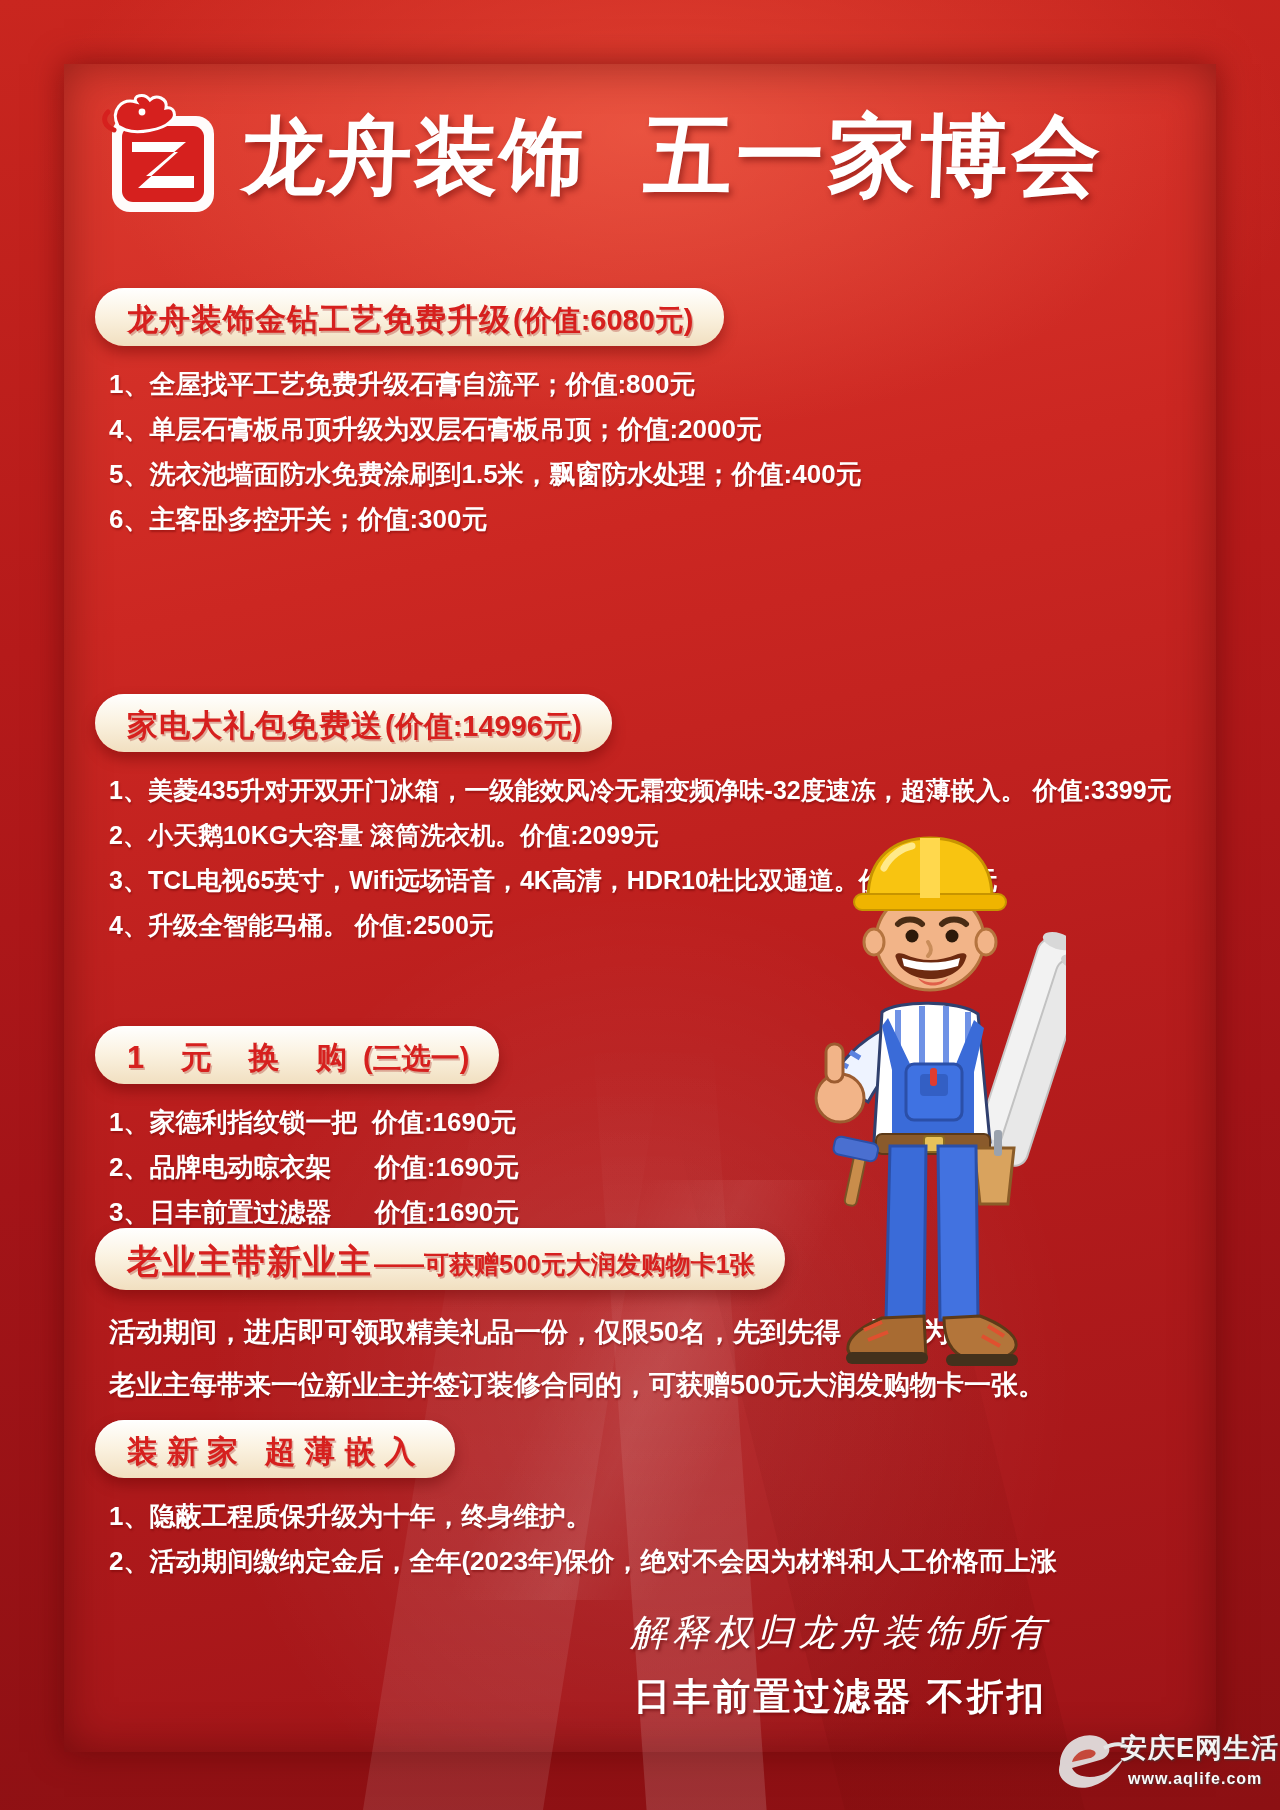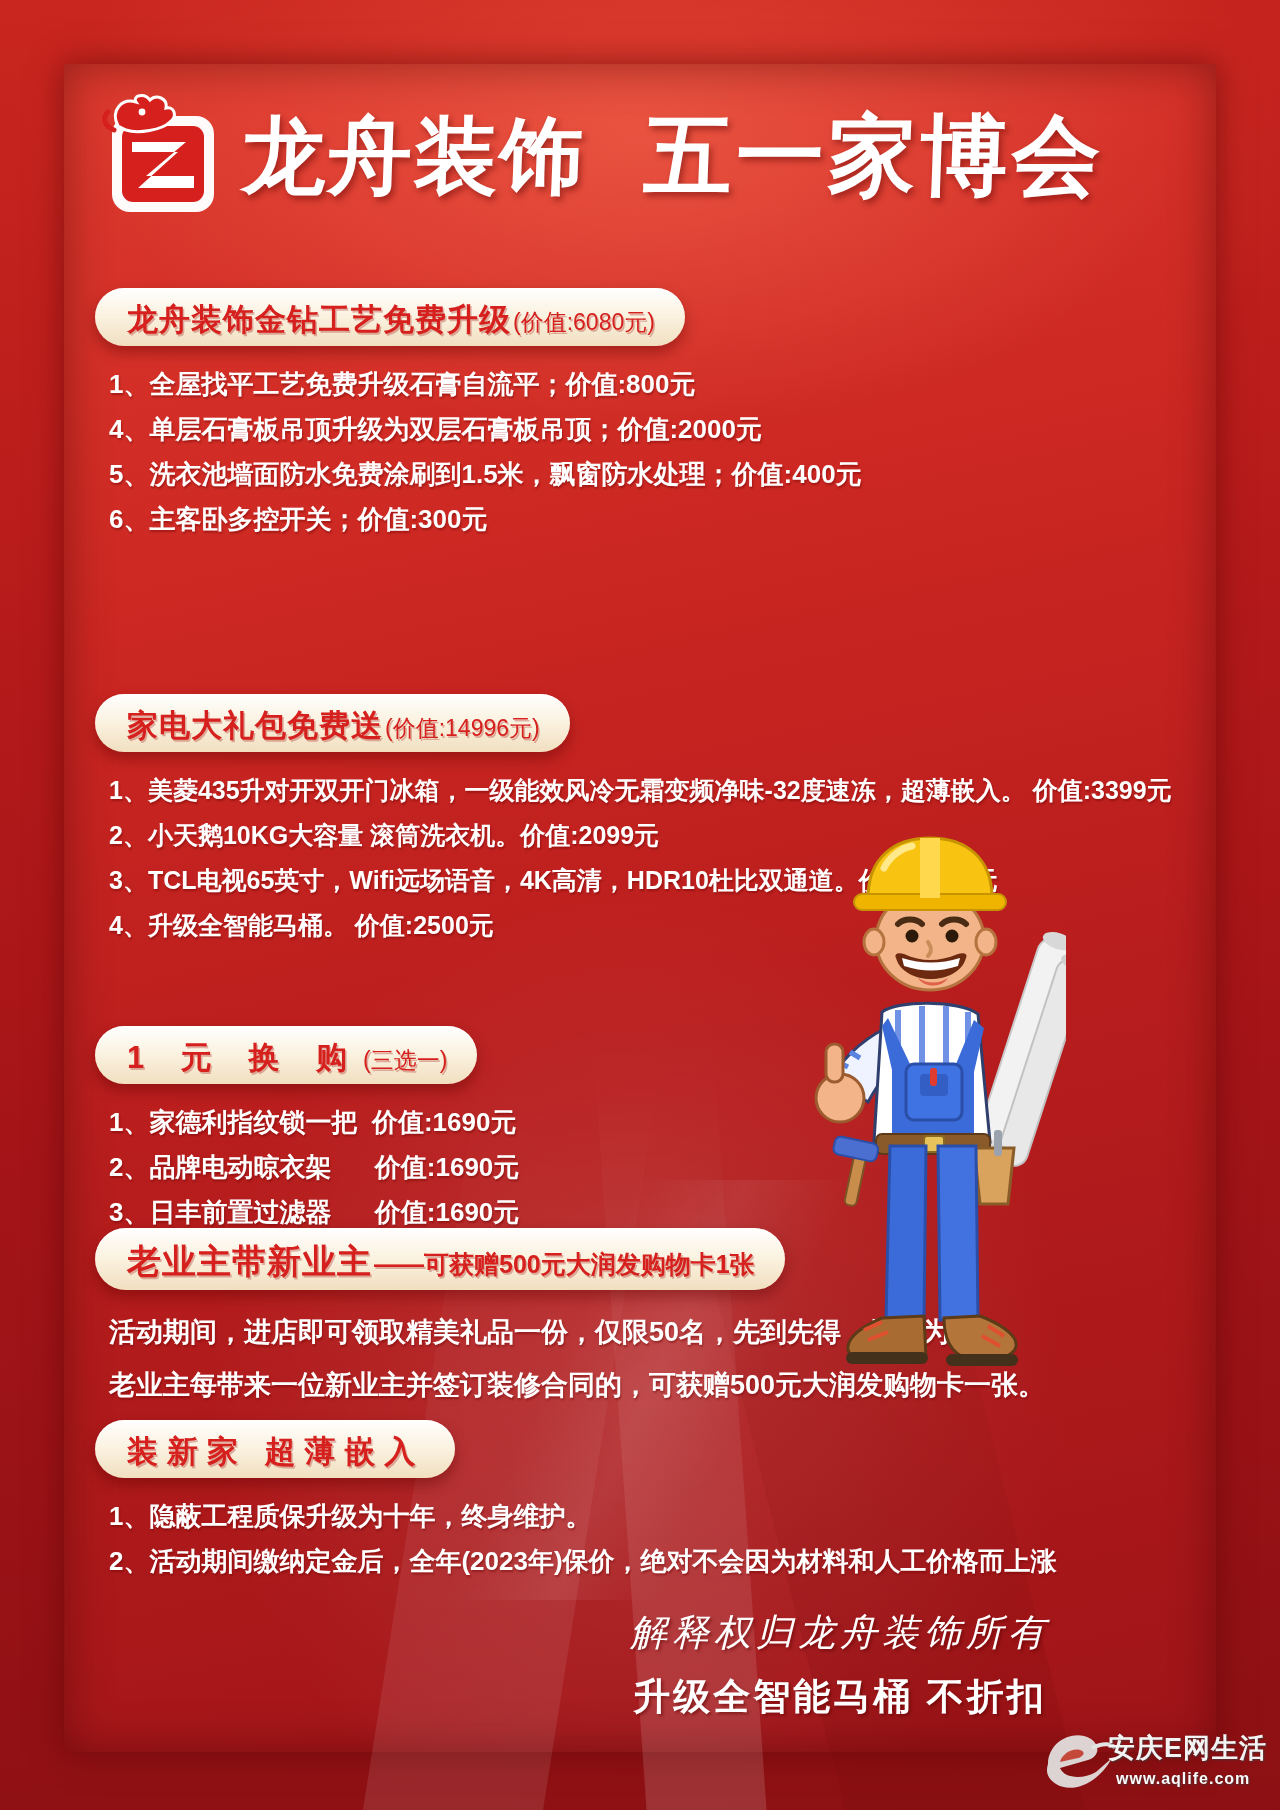--- a/index.html
+++ b/index.html
@@ -40,21 +40,21 @@
     display:inline-flex;align-items:baseline;
     padding:11px 30px 5px 32px;border-radius:44px;
     background:linear-gradient(180deg,#ffffff 0%, #fbf3e2 45%, #f1dfc0 100%);
     box-shadow:0 7px 14px rgba(90,0,0,.40), 0 2px 0 rgba(255,255,255,.5) inset;
   }
   .pill-title{
     font-size:31px;font-weight:900;color:#d6201e;letter-spacing:1px;white-space:nowrap;
     text-shadow:1.5px 2px 0 rgba(160,20,18,.30);
   }
   .pill-suffix{
-    font-size:23px;font-weight:400;color:#d6201e;white-space:nowrap;margin-left:2px;
+    font-size:29px;font-weight:700;color:#d6201e;white-space:nowrap;margin-left:2px;
     text-shadow:1.5px 2px 0 rgba(160,20,18,.30);
   }
   .pill-title.spread{letter-spacing:14px;}
   .pill-title.spread2{letter-spacing:9px;}
   .pill-title.big{font-size:34px;}
   .pill-suffix.small{font-size:25px;font-weight:700;}
   .items{margin-top:16px;padding-left:14px;}
   .item{
     font-size:26px;font-weight:700;color:#ffffff;line-height:45px;
     white-space:pre-wrap;text-shadow:1px 1.5px 2px rgba(110,5,5,.45);
@@ -68,21 +68,21 @@
     font-family:"Liberation Serif","DejaVu Serif",serif;
     font-style:italic;font-weight:400;font-size:37px;color:#fff;letter-spacing:5px;
     text-shadow:2px 2px 3px rgba(90,0,0,.5);white-space:nowrap;
   }
   .footer-note{
     margin-top:14px;font-size:37px;font-weight:900;color:#fff;letter-spacing:3px;
     text-shadow:2px 2px 3px rgba(90,0,0,.5);white-space:nowrap;
   }
 
   
-  .watermark{position:absolute;right:12px;bottom:6px;width:230px;height:86px;}
+  .watermark{position:absolute;right:0;bottom:6px;width:230px;height:86px;}
   .wm-e{position:absolute;left:0;top:0;}
   .wm-name{
     position:absolute;left:70px;top:12px;font-size:27px;font-weight:900;color:#f3f3f3;
     letter-spacing:1px;text-shadow:1px 1px 2px rgba(60,60,60,.8);white-space:nowrap;
   }
   .wm-url{
     position:absolute;left:78px;top:52px;font-size:16px;font-weight:700;color:#fafafa;
     letter-spacing:1px;text-shadow:1px 1px 2px rgba(60,60,60,.8);white-space:nowrap;
   }
 
@@ -232,21 +232,21 @@
     <circle cx="114" cy="124" r="6.5" fill="#2e1a0a"></circle>
     <circle cx="154" cy="124" r="6.5" fill="#2e1a0a"></circle>
     <path d="M130 130 C134 136 134 140 130 144" stroke="#c98d5a" stroke-width="4" fill="none" stroke-linecap="round"></path>
     <path d="M98 146 C106 174 160 174 168 146 C170 142 166 140 160 142 C140 150 124 150 106 142 C100 140 96 142 98 146 Z" fill="#6e2a10"></path>
     <path d="M104 146 C124 152 142 152 162 146 L160 154 C140 160 126 160 106 154 Z" fill="#ffffff"></path>
     <path d="M120 166 C130 172 140 172 150 166 C144 176 126 176 120 166 Z" fill="#e0604a"></path>
   </svg>
 
   <div class="footer">
     <div class="footer-script">解释权归龙舟装饰所有</div>
-    <div class="footer-note">升级全智能马桶 不折扣</div>
+    <div class="footer-note">日丰前置过滤器 不折扣</div>
   </div>
 
   <div class="watermark">
     <svg class="wm-e" width="78" height="80" viewBox="0 0 78 80">
       <path d="M10 46 C10 26 30 14 46 18 C62 22 64 38 50 42 L22 50 C26 60 44 62 58 54 L74 40 C60 66 34 76 18 66 C8 60 8 52 10 46 Z" fill="#e4e4e4" opacity="0.92"></path>
       <path d="M22 44 C24 36 34 30 42 32 C48 34 46 38 40 40 Z" fill="#c23a2a" opacity="0.9"></path>
       <path d="M54 30 C66 24 74 26 77 30" stroke="#e4e4e4" stroke-width="4" fill="none"></path>
     </svg>
     <div class="wm-name">安庆E网生活</div>
     <div class="wm-url">www.aqlife.com</div>

